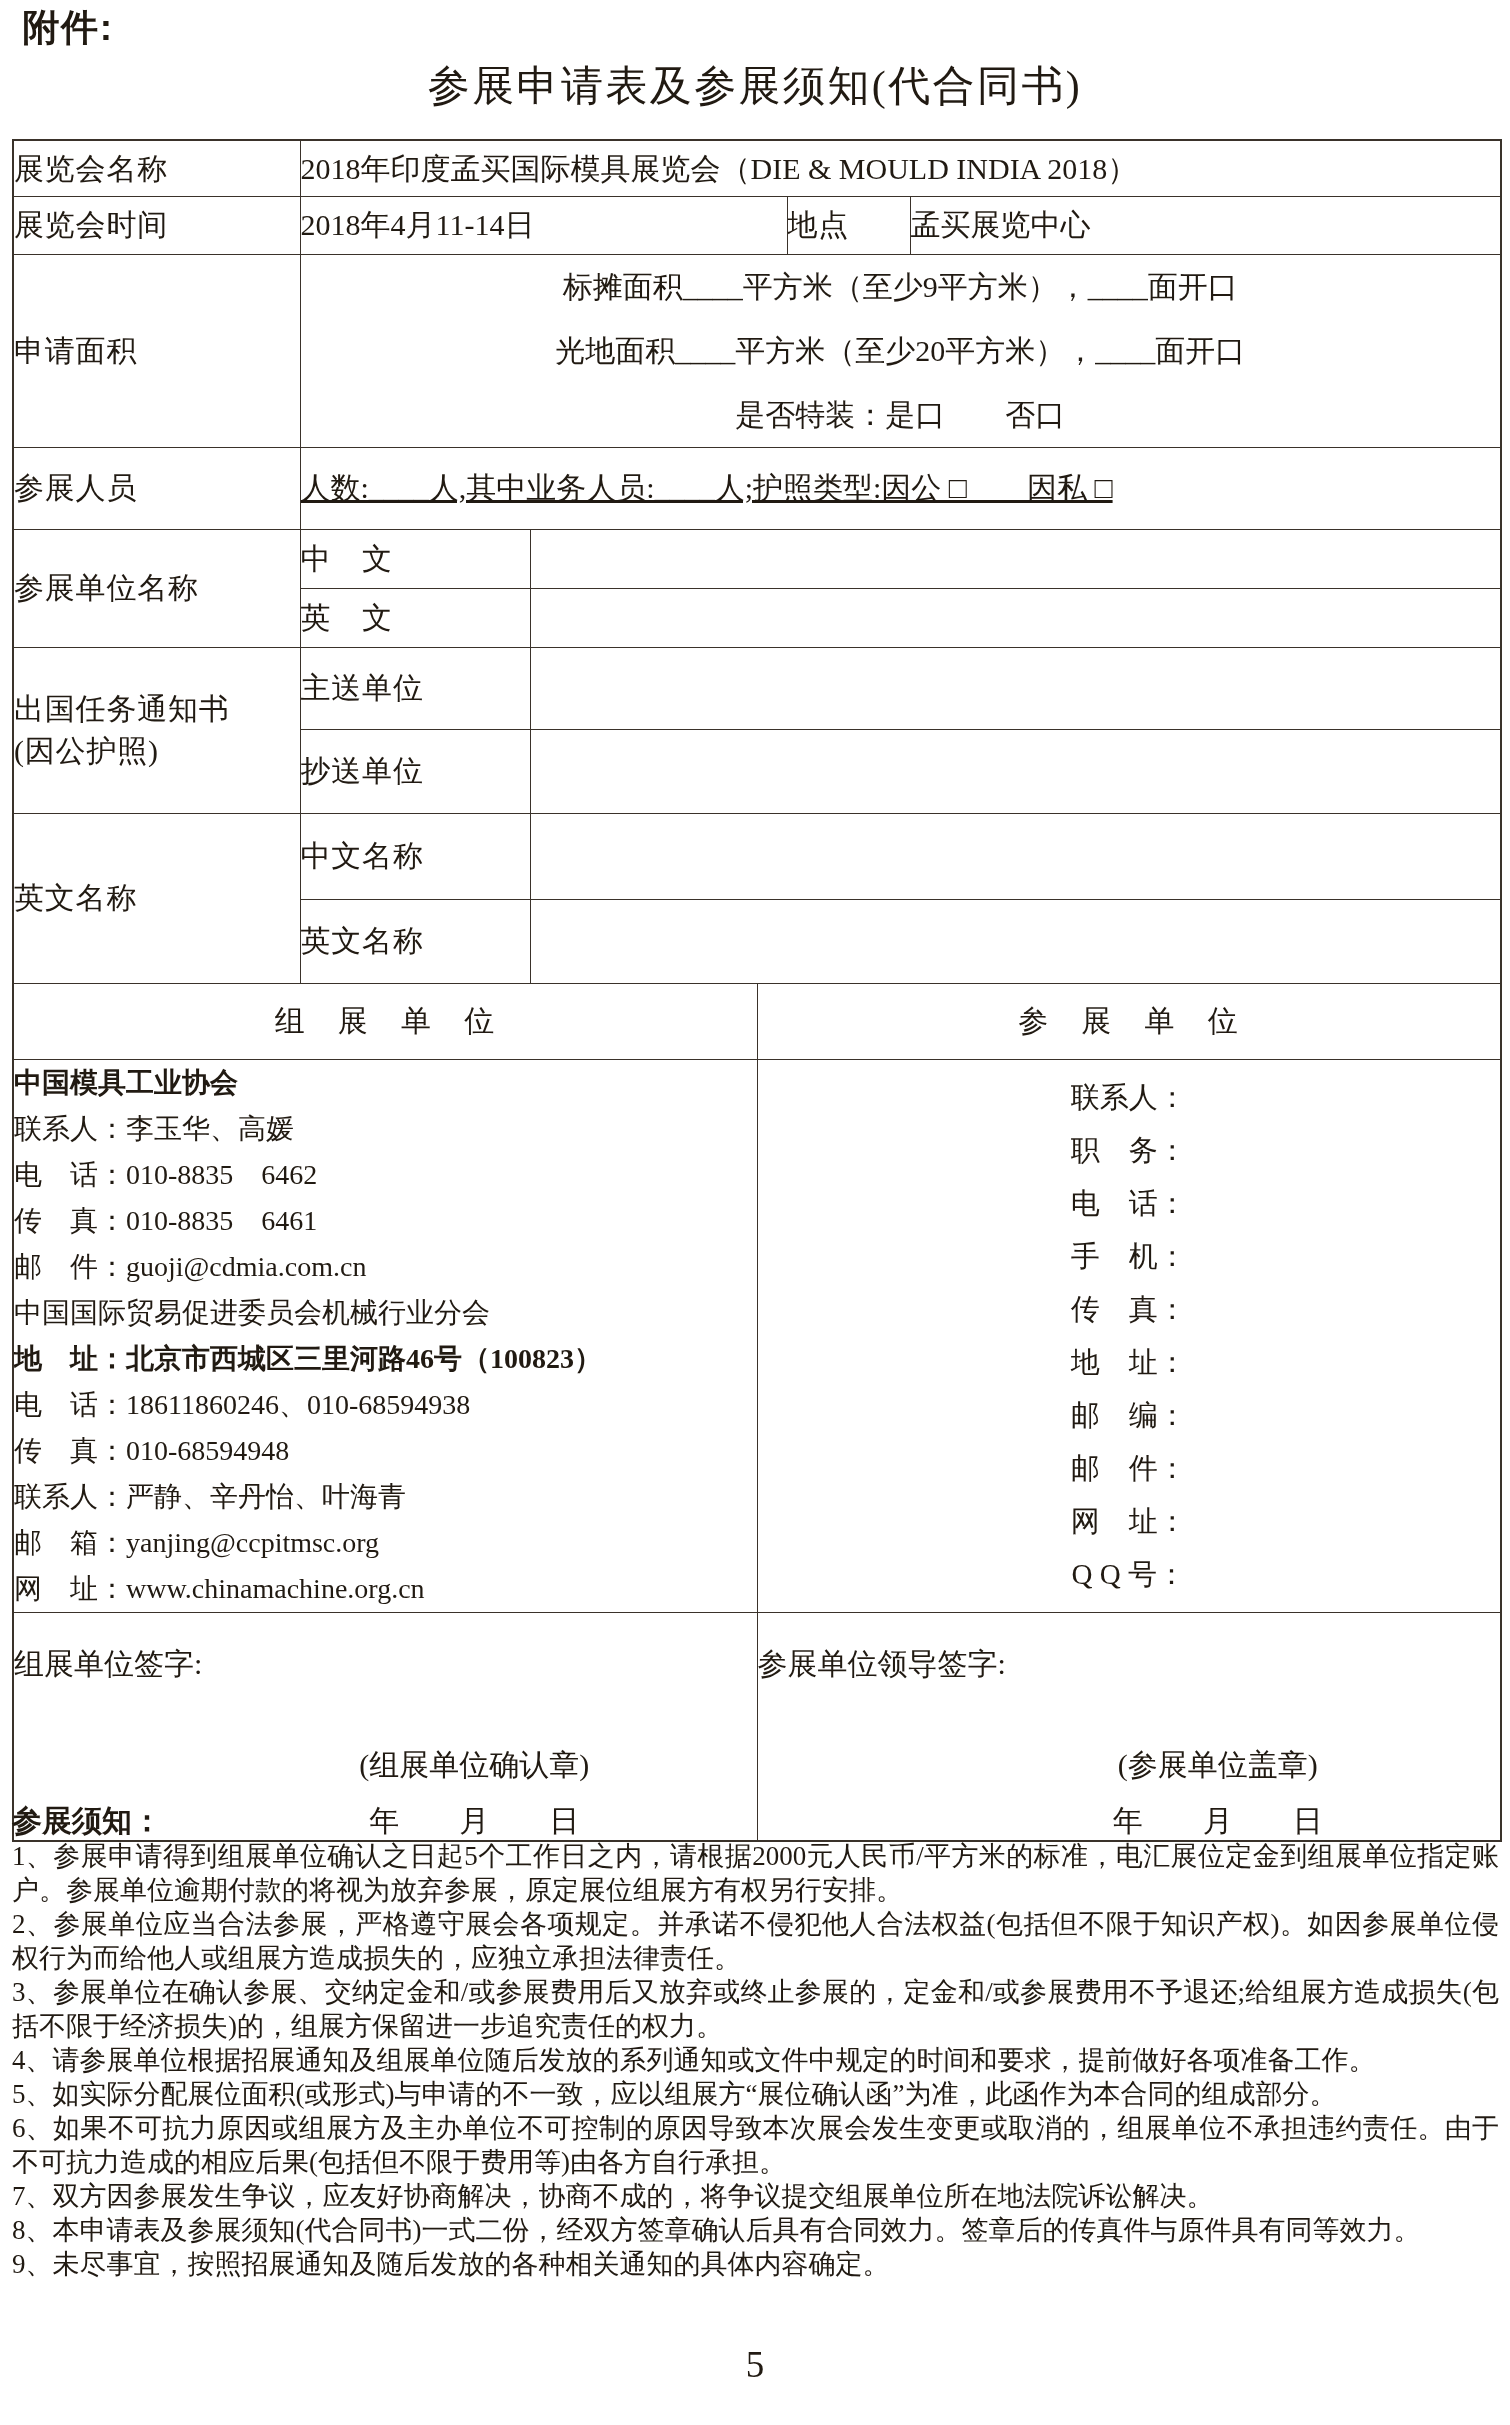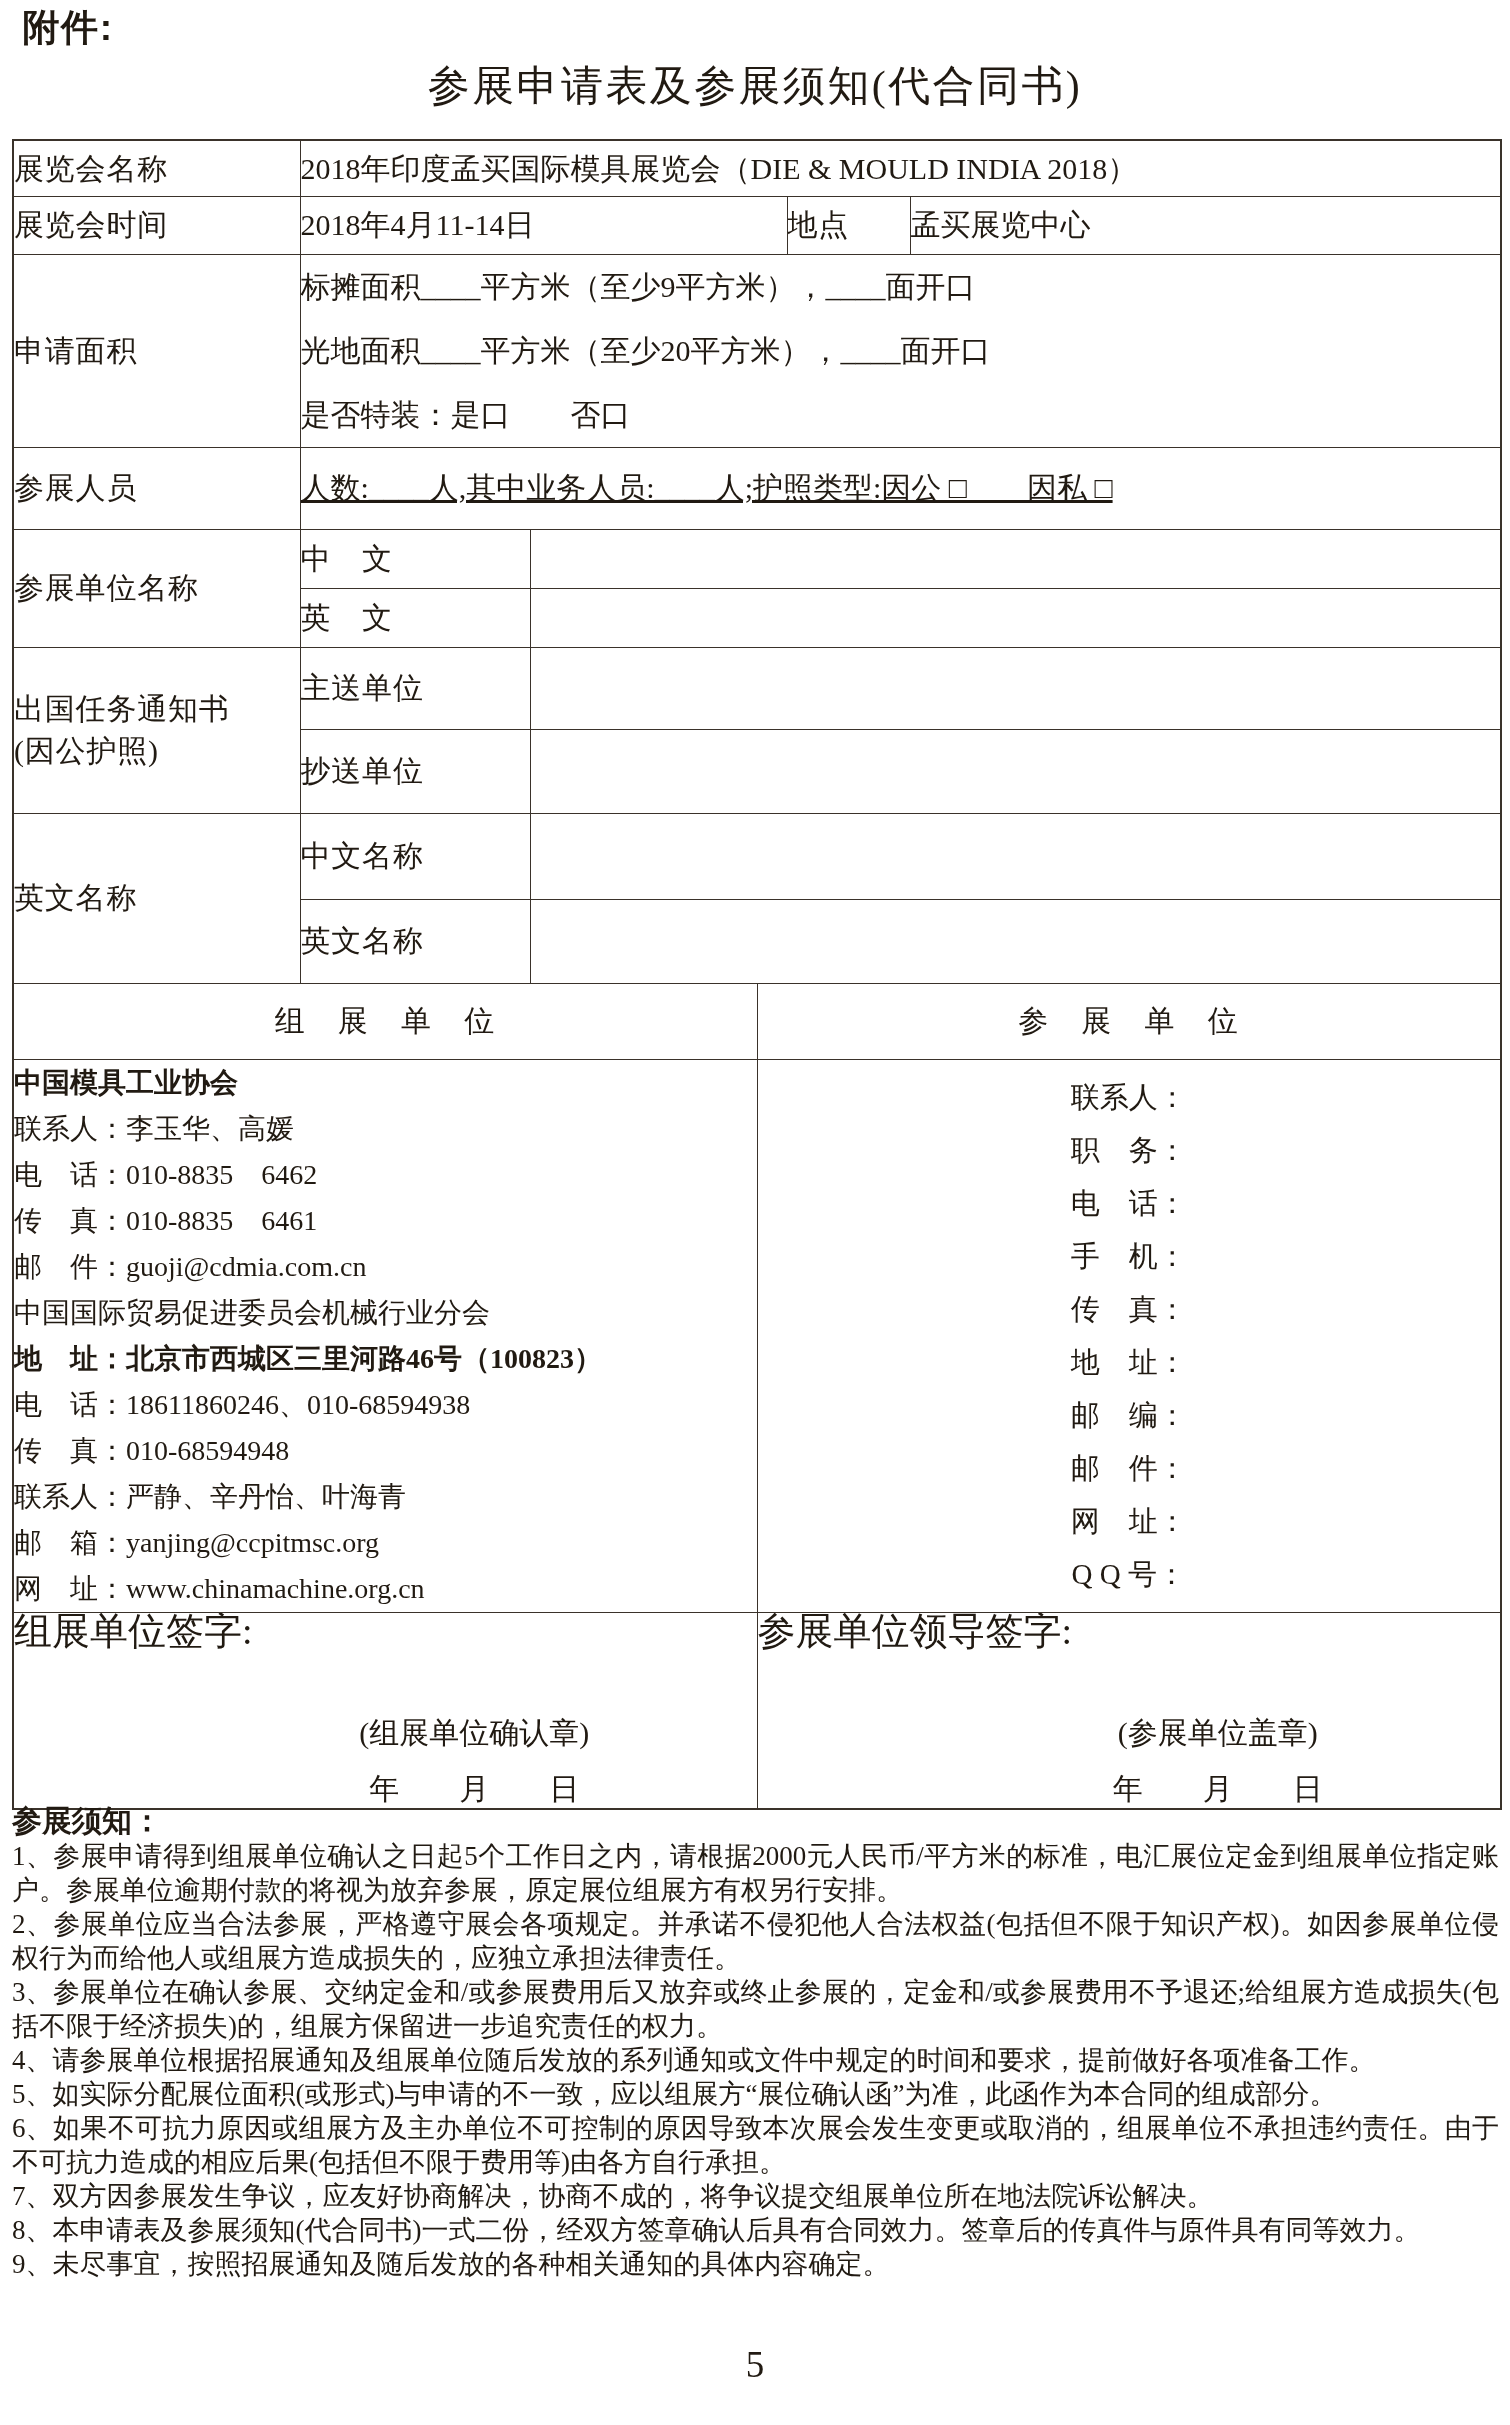--- a/index.html
+++ b/index.html
@@ -30,29 +30,29 @@
   }
   table.form td{
     border:0.8px solid var(--border);
     font-size:30px;line-height:1.25;
     padding:0;vertical-align:middle;
     overflow:hidden;
   }
   td.lbl{text-align:left;letter-spacing:0.8px;}
   td.val{padding:4.8px 11.3px 4.8px 17.7px;text-align:left;}
   td.multiline{padding:11.3px 11.3px 11.3px 19px;}
-  .area-line{line-height:64px;white-space:pre-wrap;}
+  .area-line{line-height:64px;white-space:pre-wrap;text-align:center;}
   .two-line div{line-height:42px;}
   td.sect-hd{text-align:center;font-size:31px;letter-spacing:1.6px;height:75px;}
   td.block{vertical-align:top;padding:16px 8px 8px 21px;}
   .info-line{font-size:28px;line-height:46px;white-space:pre-wrap;}
   .info-line.bold{font-weight:bold;}
   .field-line{font-size:29px;line-height:53px;white-space:pre-wrap;text-align:center;}
   td.sign{vertical-align:top;padding:17.7px 8px 8px 21px;}
-  .sign-title{font-size:38px;line-height:37px;}
+  .sign-title{font-size:30px;line-height:37px;margin-top:32px;}
   .sign-stamp{font-size:30px;text-align:center;padding-left:24%;margin-top:64px;}
   .sign-date{font-size:30px;text-align:center;padding-left:24%;margin-top:19px;white-space:pre-wrap;}
   .notes{
     position:absolute;left:12px;top:1802px;width:1487px;
   }
   .notes-heading{
     font-family:"Liberation Sans","DejaVu Sans",sans-serif;
     font-weight:bold;font-size:30px;line-height:37px;
   }
   .note-item{

